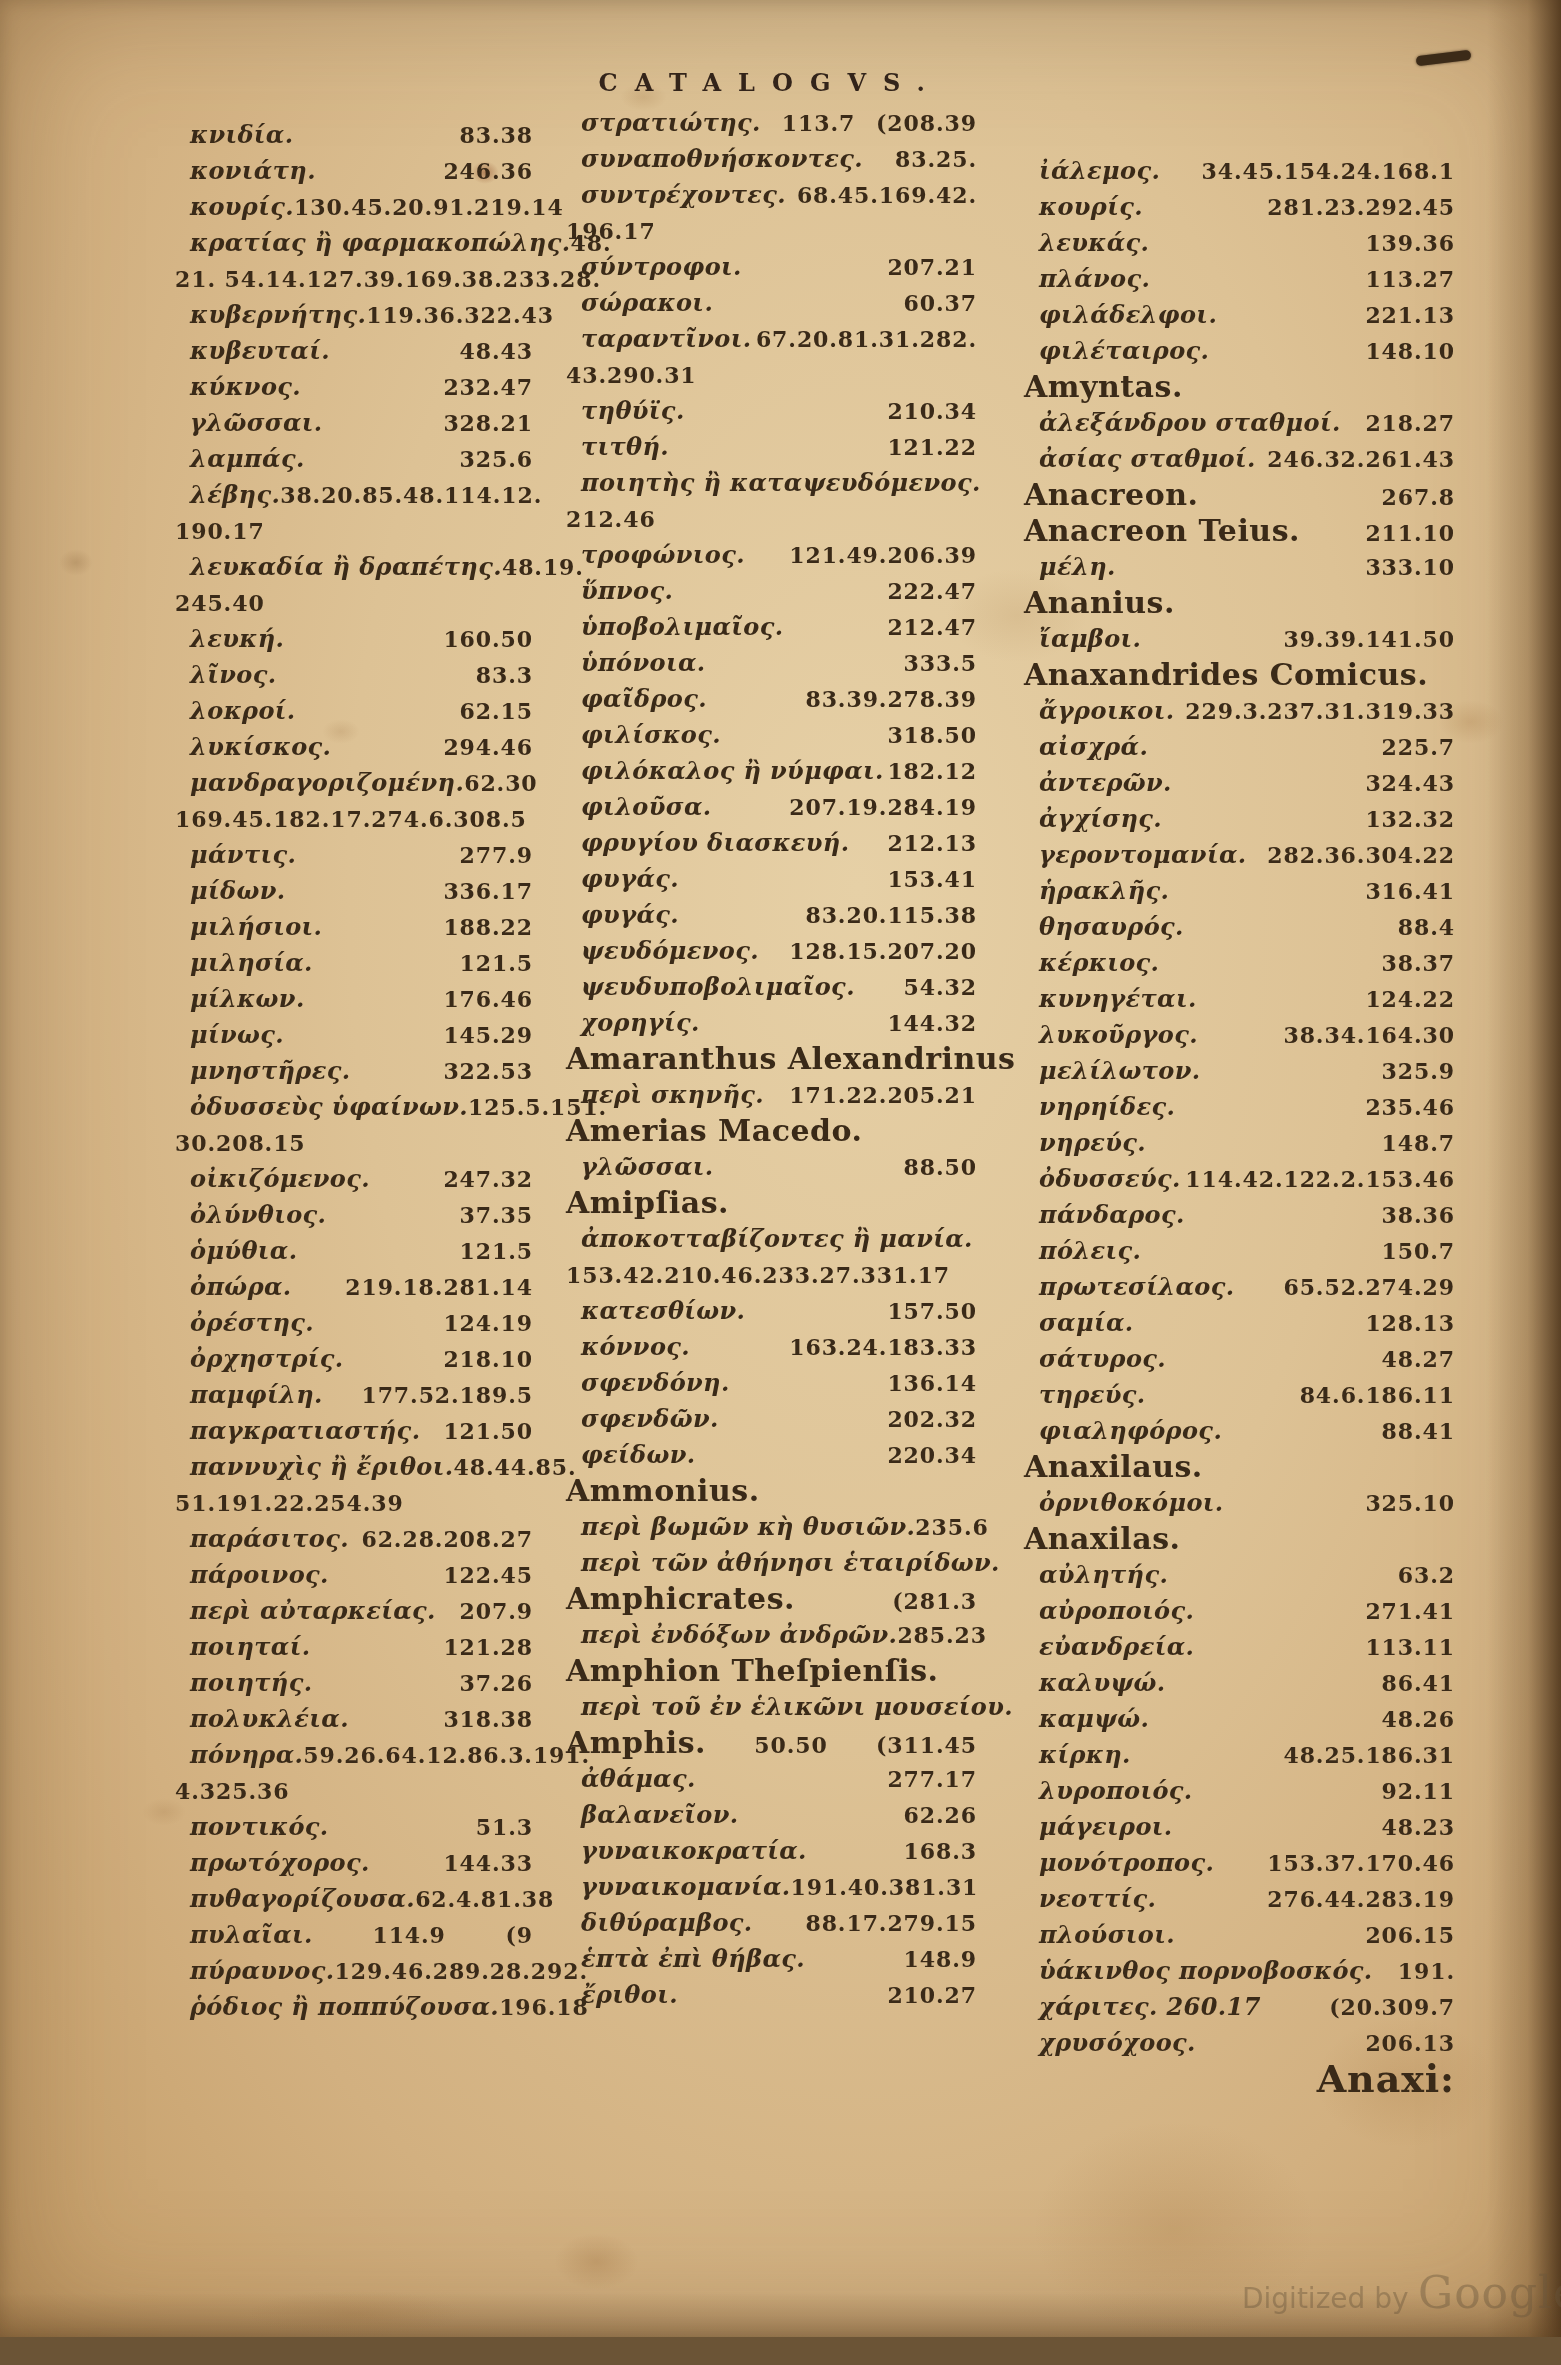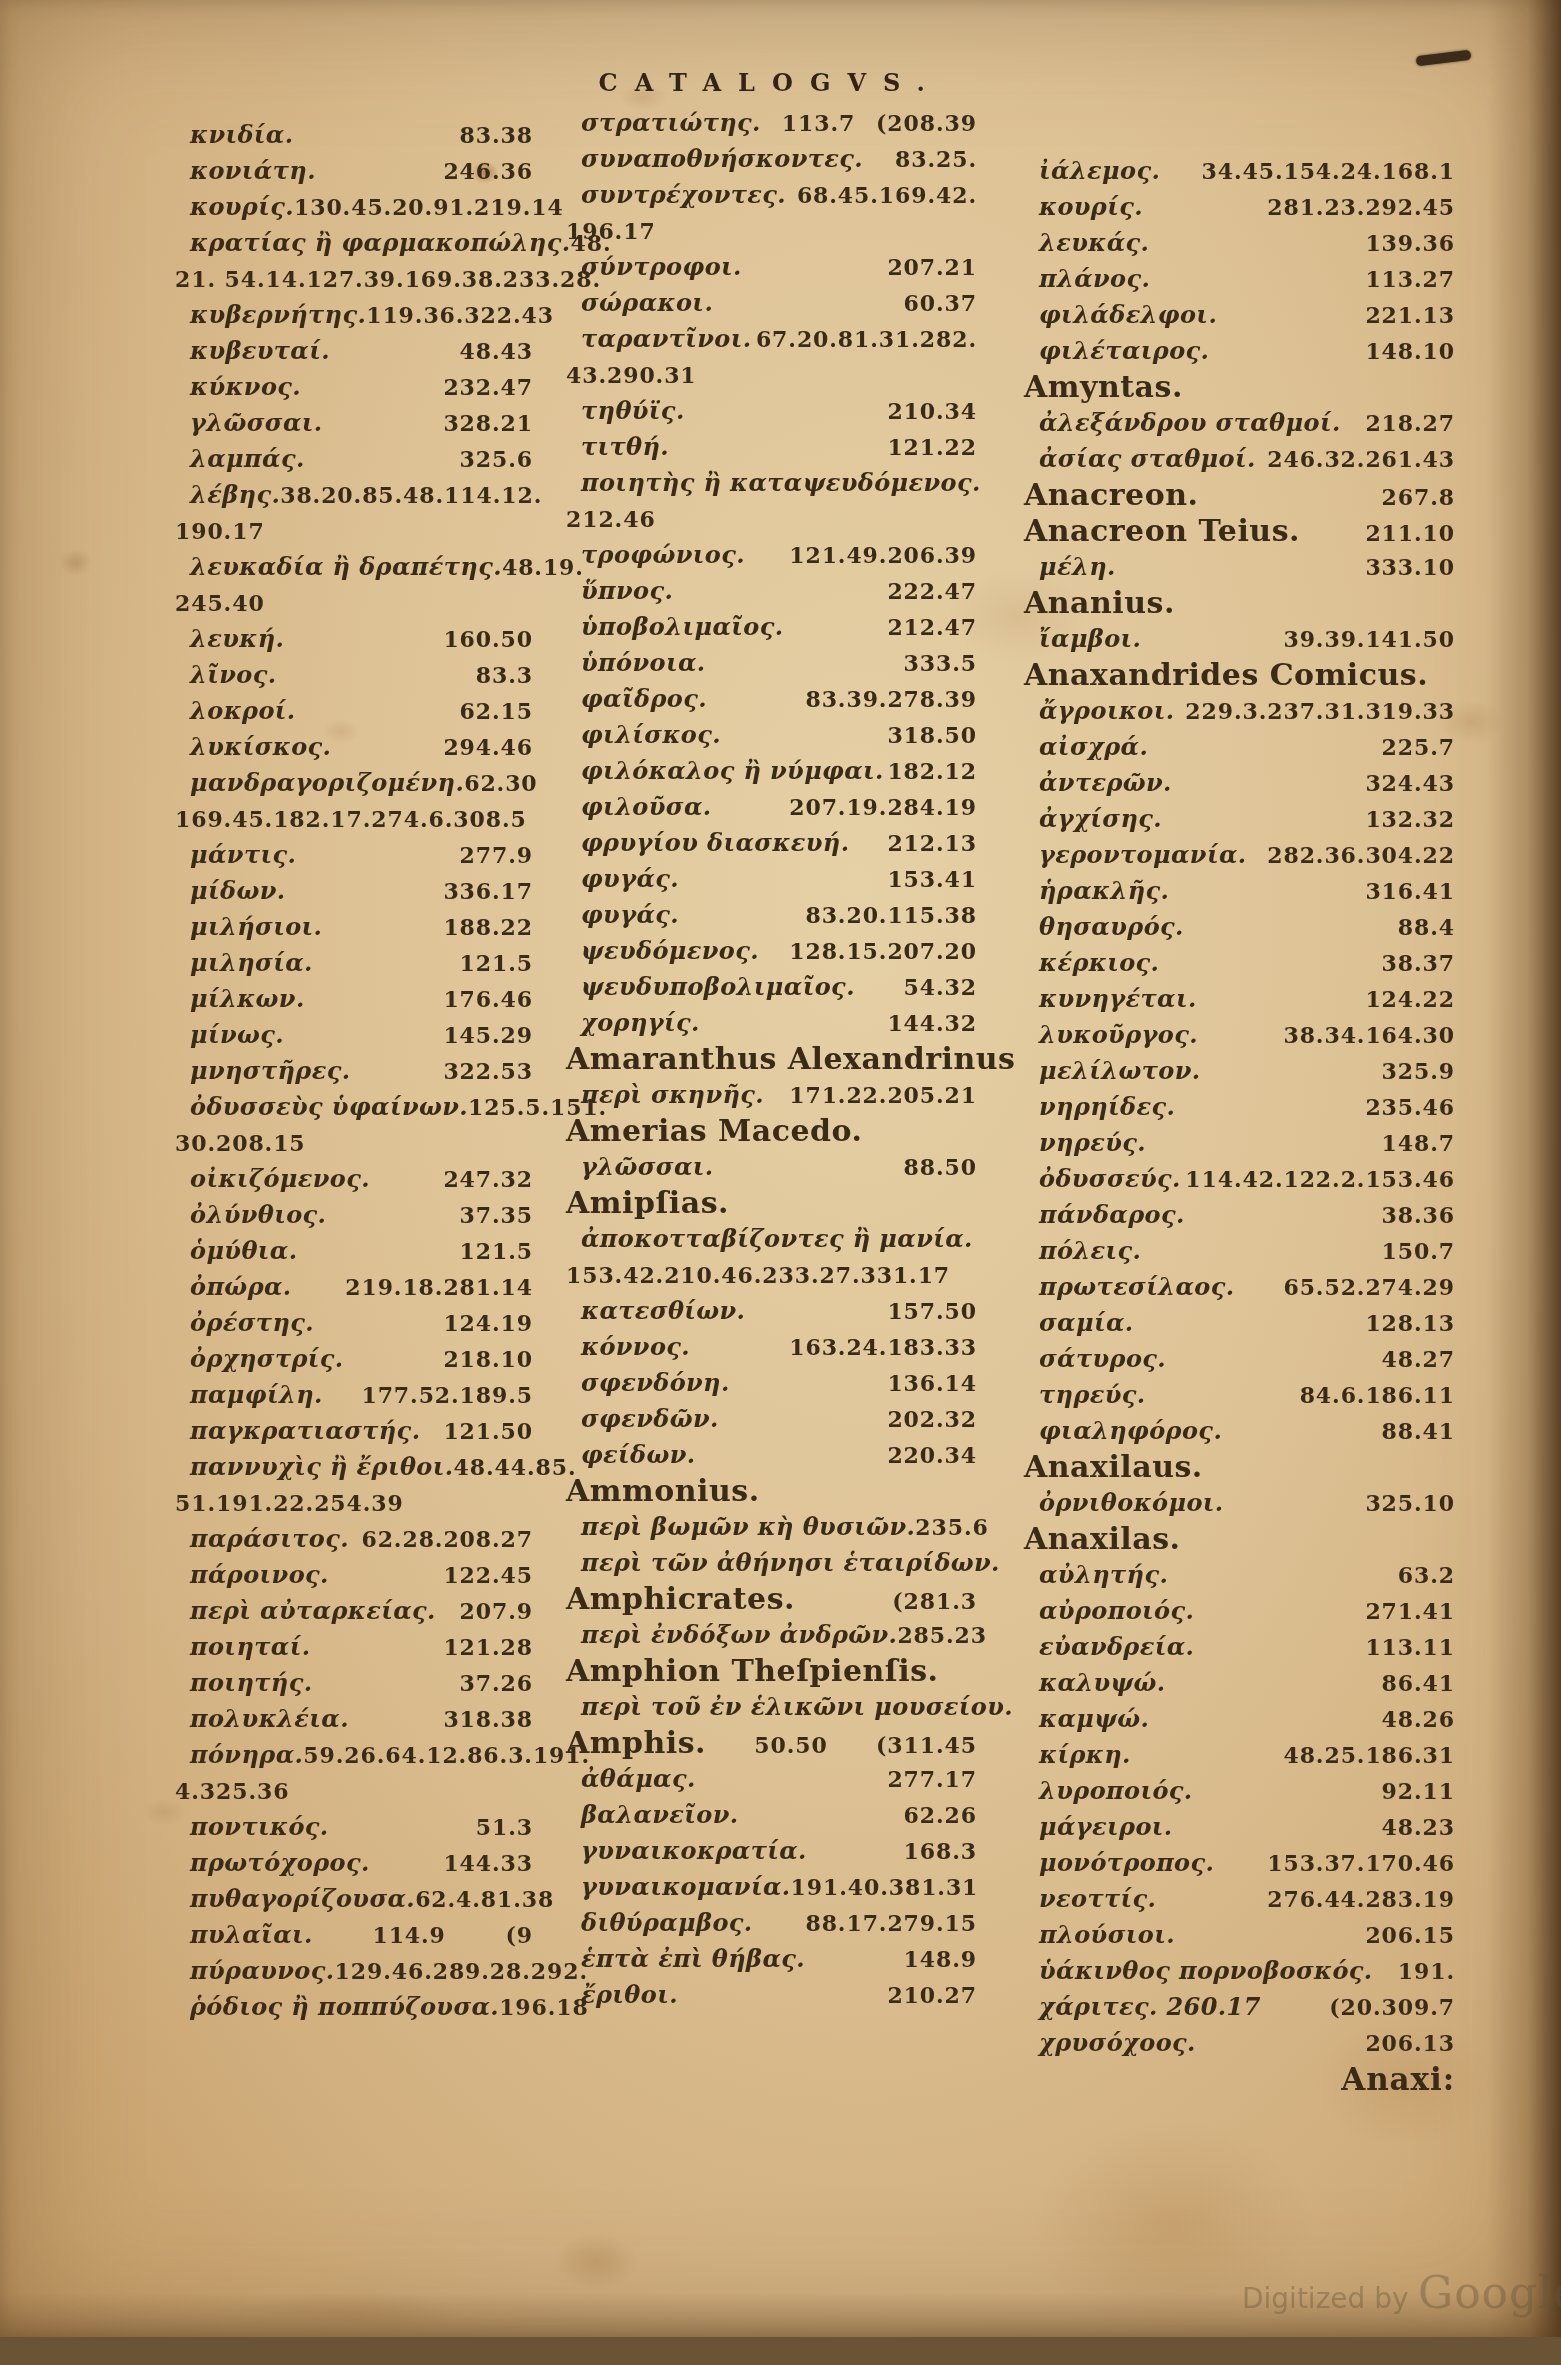--- a/index.html
+++ b/index.html
@@ -40,21 +40,21 @@
     padding-left:15px;letter-spacing:0.4px;
   }
   .row .m,.row .n{
     font-style:normal;font-size:22px;font-weight:700;letter-spacing:0.9px;
   }
   .row.c .t{padding-left:0;font-style:normal;font-size:22px;font-weight:700;letter-spacing:0.9px;}
   .row.L .t{
     padding-left:0;font-style:normal;font-size:30px;font-weight:600;letter-spacing:0.5px;
   }
   .row.w{justify-content:flex-end;}
-  .row.w .t{font-style:normal;font-size:31px;font-weight:700;letter-spacing:0.9px;}
+  .row.w .t{font-style:normal;font-size:38px;font-weight:700;letter-spacing:0.9px;}
   .watermark{
     position:absolute;left:1242px;top:2267px;
     display:flex;align-items:baseline;gap:9.5px;
     color:rgba(104,86,60,.42);white-space:nowrap;
     font-family:"DejaVu Sans",sans-serif;
   }
   .watermark .wm-prefix{font-size:28px;text-align:center;}
   .watermark .wm-brand{font-family:"DejaVu Serif",serif;font-size:44px;letter-spacing:0.9px;}
   .stain{position:absolute;border-radius:50%;pointer-events:none;}
   .s1{left:471px;top:161px;width:28px;height:23px;background:radial-gradient(ellipse,rgba(128,58,22,.45),rgba(128,58,22,0) 70%);}

